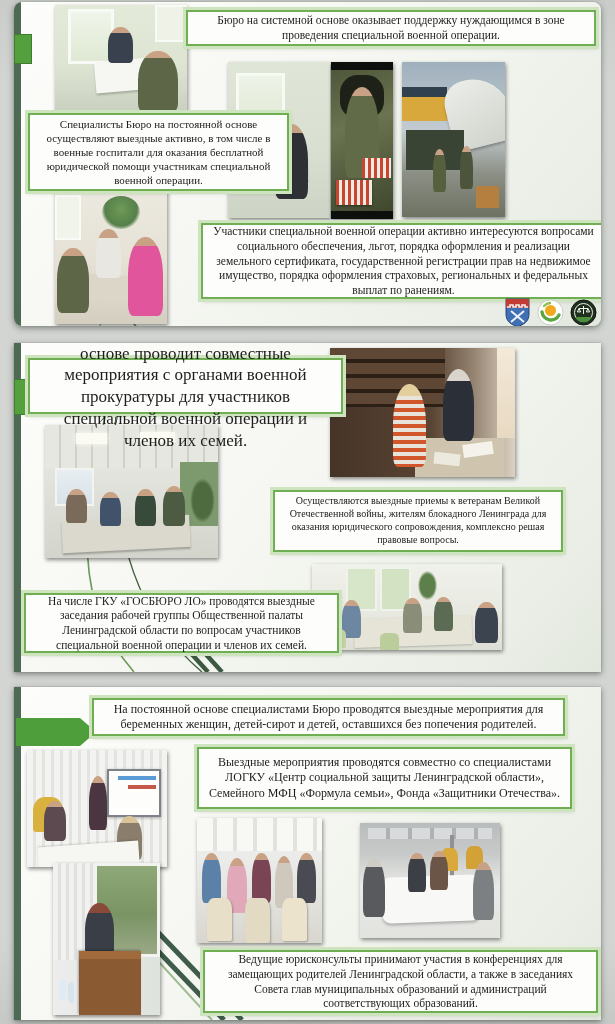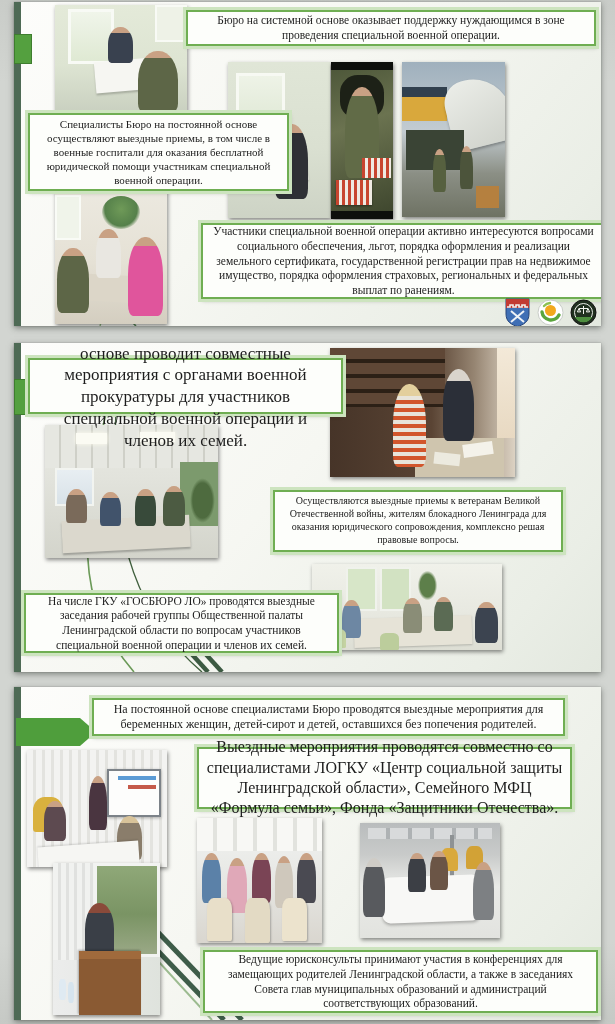--- a/index.html
+++ b/index.html
@@ -8,21 +8,21 @@
     background:linear-gradient(180deg,#c9ccc8 0%,#d2d5d1 8%,#d2d5d1 92%,#c6c9c5 100%);
     font-family:"Liberation Serif", serif;
     overflow:hidden;
   }
   .slide{
     position:absolute;left:14px;width:587px;
     background:linear-gradient(130deg,#fdfdfb 0%,#f6f7f2 45%,#eaeee6 85%,#e3e8df 100%);
     box-shadow:0 2px 6px rgba(40,45,40,.5), 0 0 1px rgba(0,0,0,.3);
     overflow:hidden;
   }
-  #slide1{top:2px;height:324px;}
+  #slide1{top:2px;height:324px;border-radius:8px;}
   #slide2{top:343px;height:329px;}
   #slide3{top:687px;height:333px;}
 
   .bar{position:absolute;left:0;top:0;width:7px;height:100%;background:#4e6a55;z-index:1;}
   .sq{position:absolute;left:0;width:16px;background:#54a03f;border:1px solid rgba(40,90,30,.5);z-index:2;}
   .arrow{position:absolute;background:#4f9e3c;clip-path:polygon(0 0,80% 0,100% 50%,80% 100%,0 100%);z-index:2;}
 
   .decor{position:absolute;left:0;top:0;width:100%;height:100%;z-index:1;pointer-events:none;}
 
   .tbox{
@@ -59,21 +59,21 @@
     <div class="ph-el" style="left:30%;top:50%;width:44%;height:28%;background:#f6f6f2;transform:rotate(-5deg);box-shadow:0 2px 2px rgba(0,0,0,.2);"></div>
     <div class="fig" style="left:40%;top:20%;width:19%;height:33%;background:linear-gradient(#c9a184 0 16%,#39414f 16%);"></div>
     <div class="fig" style="left:63%;top:42%;width:30%;height:55%;background:linear-gradient(#c9a184 0 12%,#5d6647 12%);"></div>
   </div>
 
   <div class="tbox" style="left:172px;top:8px;width:410px;height:36px;font-size:11.5px;">
     <p>Бюро на системной основе оказывает поддержку нуждающимся в зоне проведения специальной военной операции.</p>
   </div>
 
   <div class="tbox" style="left:14px;top:111px;width:261px;height:78px;font-size:11px;">
-    <p>Специалисты Бюро на постоянной основе осуществляют выездные приемы, в том числе в военные госпитали для оказания бесплатной юридической помощи участникам специальной военной операции.</p>
+    <p>Специалисты Бюро на постоянной основе осуществляют выездные активно, в том числе в военные госпитали для оказания бесплатной юридической помощи участникам специальной военной операции.</p>
   </div>
 
   <div class="photo" style="left:41px;top:186px;width:112px;height:136px;background:linear-gradient(180deg,#ece9e0 0%,#e5e1d5 55%,#d4cec0 100%);">
     <div class="ph-el" style="left:0;top:5%;width:20%;height:30%;background:#f0f4ea;border:2px solid #f9fbf6;"></div>
     <div class="ph-el" style="left:42%;top:6%;width:34%;height:24%;background:radial-gradient(ellipse at 50% 40%,#6f9a58 0%,#55804a 60%,transparent 75%);border-radius:50%;"></div>
     <div class="ph-el" style="left:24%;top:64%;width:56%;height:20%;background:#dcd6c8;transform:rotate(3deg);"></div>
     <div class="fig" style="left:2%;top:44%;width:28%;height:48%;background:linear-gradient(#c9a184 0 12%,#5d6647 12%);"></div>
     <div class="fig" style="left:37%;top:30%;width:22%;height:36%;background:linear-gradient(#c9a184 0 18%,#e9e7e1 18%);"></div>
     <div class="fig" style="left:65%;top:36%;width:31%;height:58%;background:linear-gradient(#c9a184 0 12%,#e0559c 12%);"></div>
   </div>
@@ -198,21 +198,21 @@
   <svg class="decor">
     <path d="M38,158 L198,333" stroke="#9cbb90" stroke-width="2" fill="none"></path>
     <path d="M54,170 L210,333" stroke="#3e5c49" stroke-width="5" fill="none"></path>
     <path d="M72,170 L228,333" stroke="#3e5c49" stroke-width="5" fill="none"></path>
   </svg>
 
   <div class="tbox" style="left:78px;top:11px;width:473px;height:38px;font-size:12px;">
     <p>На постоянной основе специалистами Бюро проводятся выездные мероприятия для беременных женщин, детей-сирот и детей, оставшихся без попечения родителей.</p>
   </div>
 
-  <div class="tbox" style="left:183px;top:60px;width:375px;height:62px;font-size:16px;">
+  <div class="tbox" style="left:183px;top:60px;width:375px;height:62px;font-size:12px;">
     <p>Выездные мероприятия проводятся совместно со специалистами ЛОГКУ «Центр социальной защиты Ленинградской области», Семейного МФЦ «Формула семьи», Фонда «Защитники Отечества».</p>
   </div>
 
   <div class="photo" style="left:13px;top:63px;width:140px;height:117px;background:repeating-linear-gradient(90deg,#f3f3f1 0 6px,#e3e3df 6px 9px);">
     <div class="ph-el" style="right:4%;top:16%;width:36%;height:38%;background:#fdfdfc;border:2px solid #7c8288;box-shadow:0 1px 3px rgba(0,0,0,.3);"></div>
     <div class="ph-el" style="right:8%;top:22%;width:27%;height:4%;background:#5b9bd5;"></div>
     <div class="ph-el" style="right:8%;top:30%;width:20%;height:3%;background:#c55a4a;"></div>
     <div class="ph-el" style="left:4%;top:40%;width:22%;height:30%;background:#d9b13e;border-radius:38% 38% 10% 10%;"></div>
     <div class="fig" style="left:44%;top:22%;width:13%;height:46%;background:linear-gradient(#c9a184 0 13%,#4a3540 13%);"></div>
     <div class="fig" style="left:12%;top:44%;width:16%;height:34%;background:linear-gradient(#c9a184 0 16%,#5d4a50 16%);"></div>

